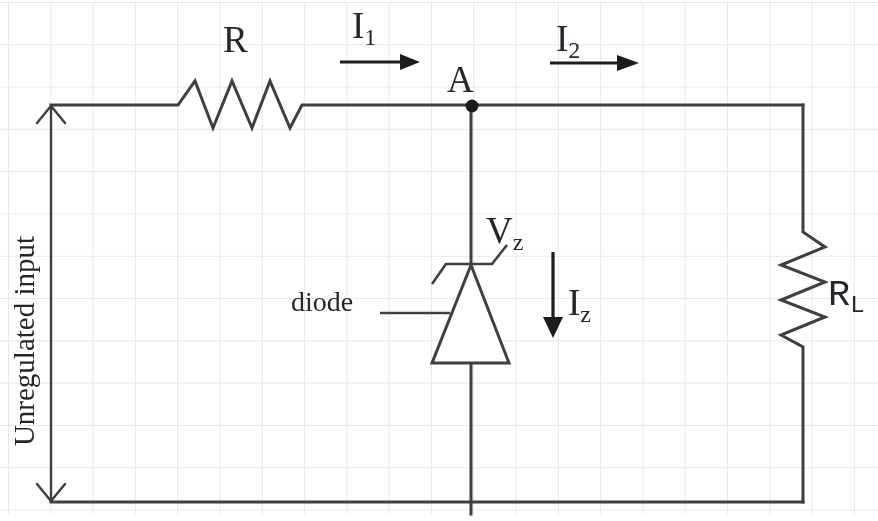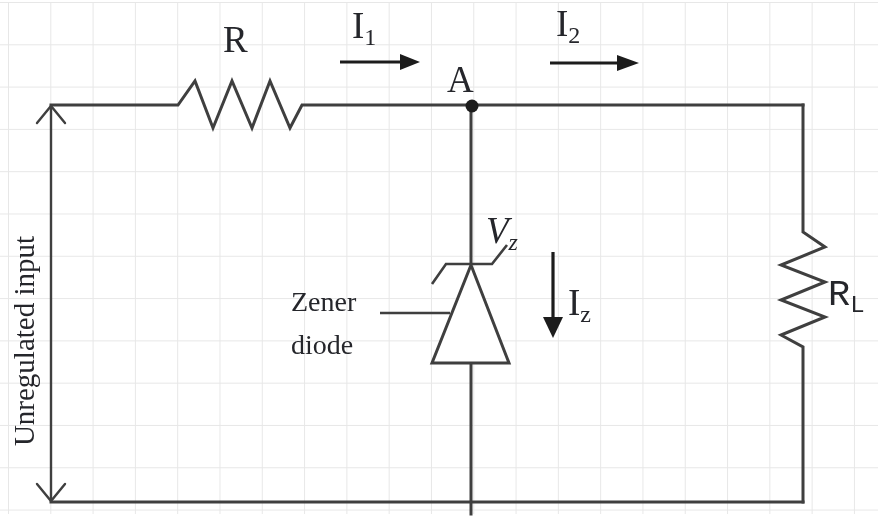--- a/index.html
+++ b/index.html
@@ -91,40 +91,39 @@
   </svg>
 
   <div class="lbl" style="left:223px; top:21px;">
     <span>R</span>
   </div>
 
   <div class="lbl" style="left:352px; top:7px;">
     <span>I</span><sub>1</sub>
   </div>
 
-  <div class="lbl" style="left:556px; top:5px;">
+  <div class="lbl" style="left:556px; top:20px;">
     <span>I</span><sub>2</sub>
   </div>
 
   <div class="lbl" style="left:447px; top:61px;">
     <span>A</span>
   </div>
 
-  <div class="lbl" style="left:486px; top:212px;font-style:italic;">
+  <div class="lbl" style="left:486px; top:212px;">
     <span>V</span><sub>z</sub>
   </div>
 
   <div class="lbl" style="left:568px; top:284px;">
     <span>I</span><sub>z</sub>
   </div>
 
   <div class="lbl" style="left:828px; top:277px;font-family:Liberation Mono, monospace;">
     <span>R</span><sub>L</sub>
   </div>
 
   <div class="lbl caption" style="left:291px; top:280px;">
-    <div>Zener</div>
     <div>diode</div>
   </div>
 
   <div class="vlabel">Unregulated input</div>
 
 </div>
 
 </body></html>

